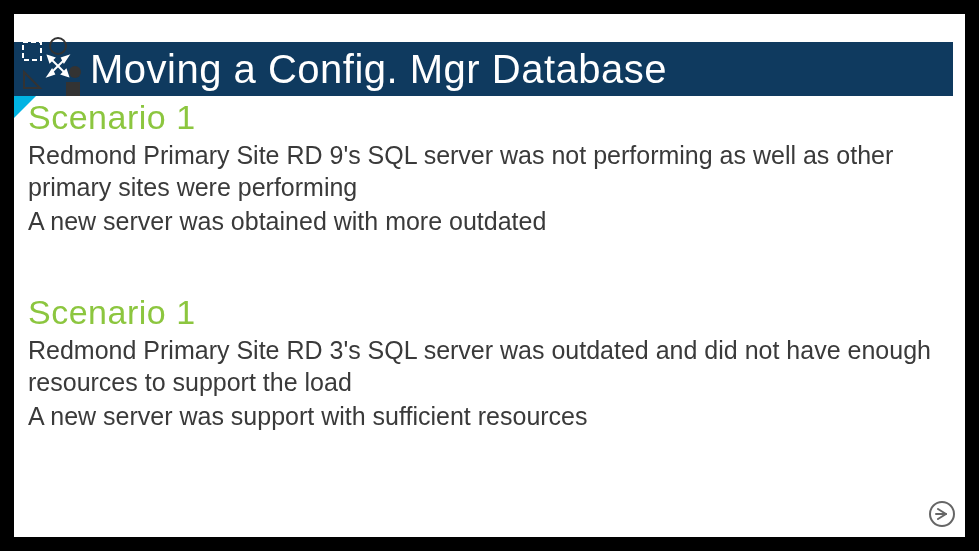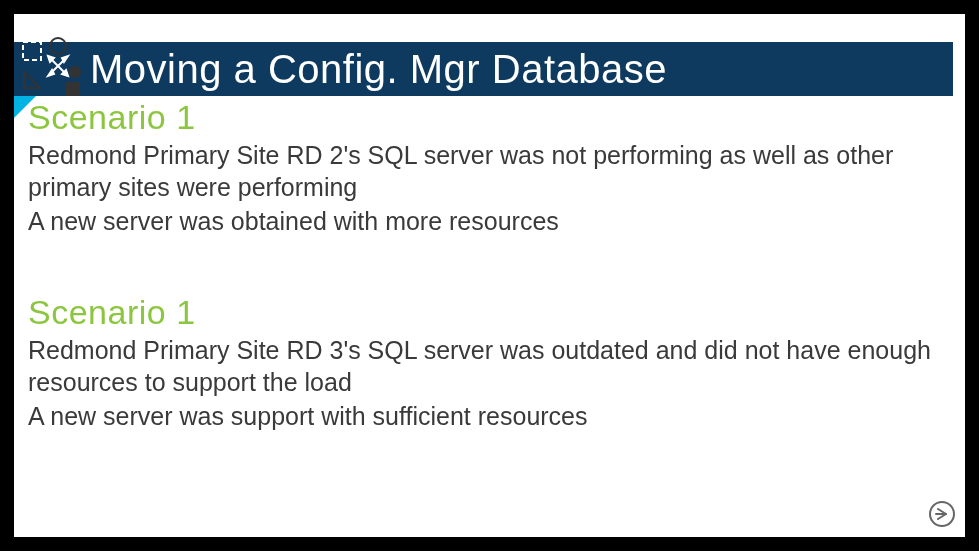--- a/index.html
+++ b/index.html
@@ -111,22 +111,22 @@
     </svg>
   </div>
 
   <div class="title-bar">
     <div class="title-text">Moving a Config. Mgr Database</div>
   </div>
   <div class="accent-triangle"></div>
 
   <div class="content">
     <div class="scenario-heading sh1">Scenario 1</div>
-    <div class="body-text">Redmond Primary Site RD 2's SQL server was not performing as well as other primary sites were performing</div>
-    <div class="body-text">A new server was obtained with more resources</div>
+    <div class="body-text">Redmond Primary Site RD 9's SQL server was not performing as well as other primary sites were performing</div>
+    <div class="body-text">A new server was obtained with more outdated</div>
 
     <div class="scenario-heading sh2">Scenario 1</div>
     <div class="body-text">Redmond Primary Site RD 3's SQL server was outdated and did not have enough resources to support the load</div>
     <div class="body-text">A new server was support with sufficient resources</div>
   </div>
 
   <div class="nav-icon">
     <svg viewBox="0 0 30 30" width="30" height="30">
       <circle cx="15" cy="15" r="12" fill="none" stroke="#666" stroke-width="2"></circle>
       <path d="M11 10 L19 15 L11 20" fill="none" stroke="#666" stroke-width="2" stroke-linecap="round" stroke-linejoin="round"></path>

